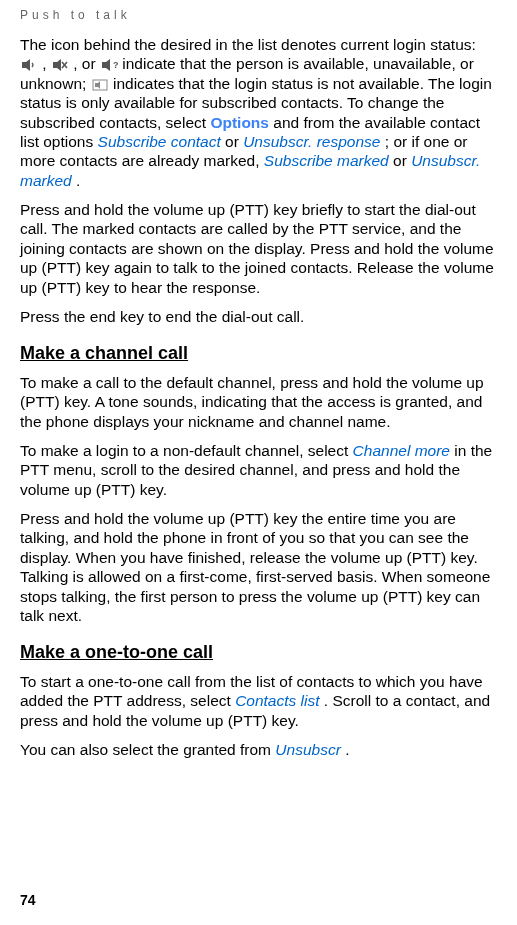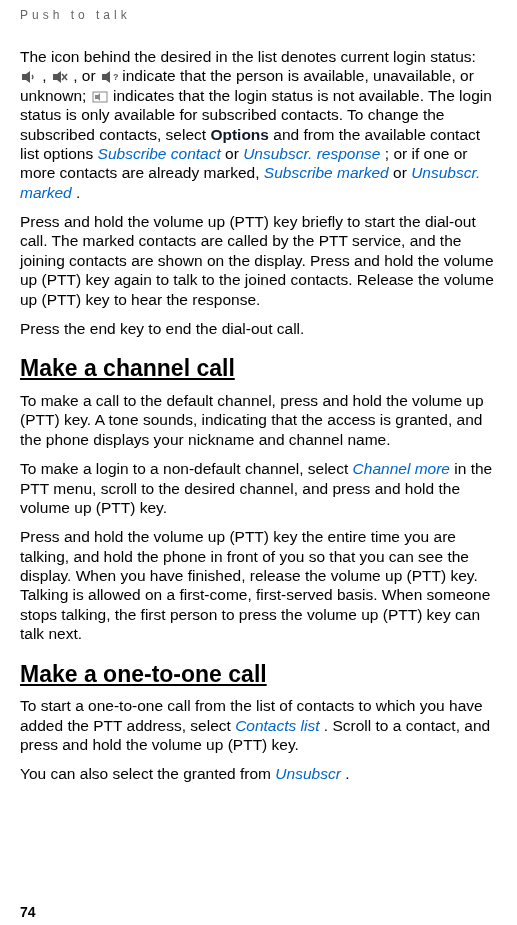--- a/index.html
+++ b/index.html
@@ -16,53 +16,53 @@
       padding: 8px 20px 15px 20px;
       position: relative;
       font-size: 15.5px;
       line-height: 1.25;
     }
     .header {
       font-size: 12px;
       letter-spacing: 4px;
       color: #666666;
       font-weight: normal;
-      margin-bottom: 24px;
+      margin-bottom: 12px;
     }
     .para {
       margin-bottom: 10px;
       text-align: left;
     }
     .section-heading {
-      font-size: 23px;
+      font-size: 18px;
       font-weight: bold;
       text-decoration: underline;
       margin-top: 16px;
       margin-bottom: 8px;
     }
     .link-bold {
       font-weight: bold;
-      color: #0f172a;
+      color: #3b82f6;
     }
     .link-italic {
       font-style: italic;
       color: #0066cc;
       text-align: right;
     }
     .icon {
       display: inline-block;
       width: 18px;
       height: 14px;
       vertical-align: middle;
       position: relative;
       top: -1px;
     }
     .page-number {
       position: absolute;
-      bottom: 4px;
+      bottom: 16px;
       left: 20px;
       font-size: 14px;
       font-weight: bold;
     }
   </style>
 </head>
 <body>
 
 <div class="header">Push to talk</div>
 

